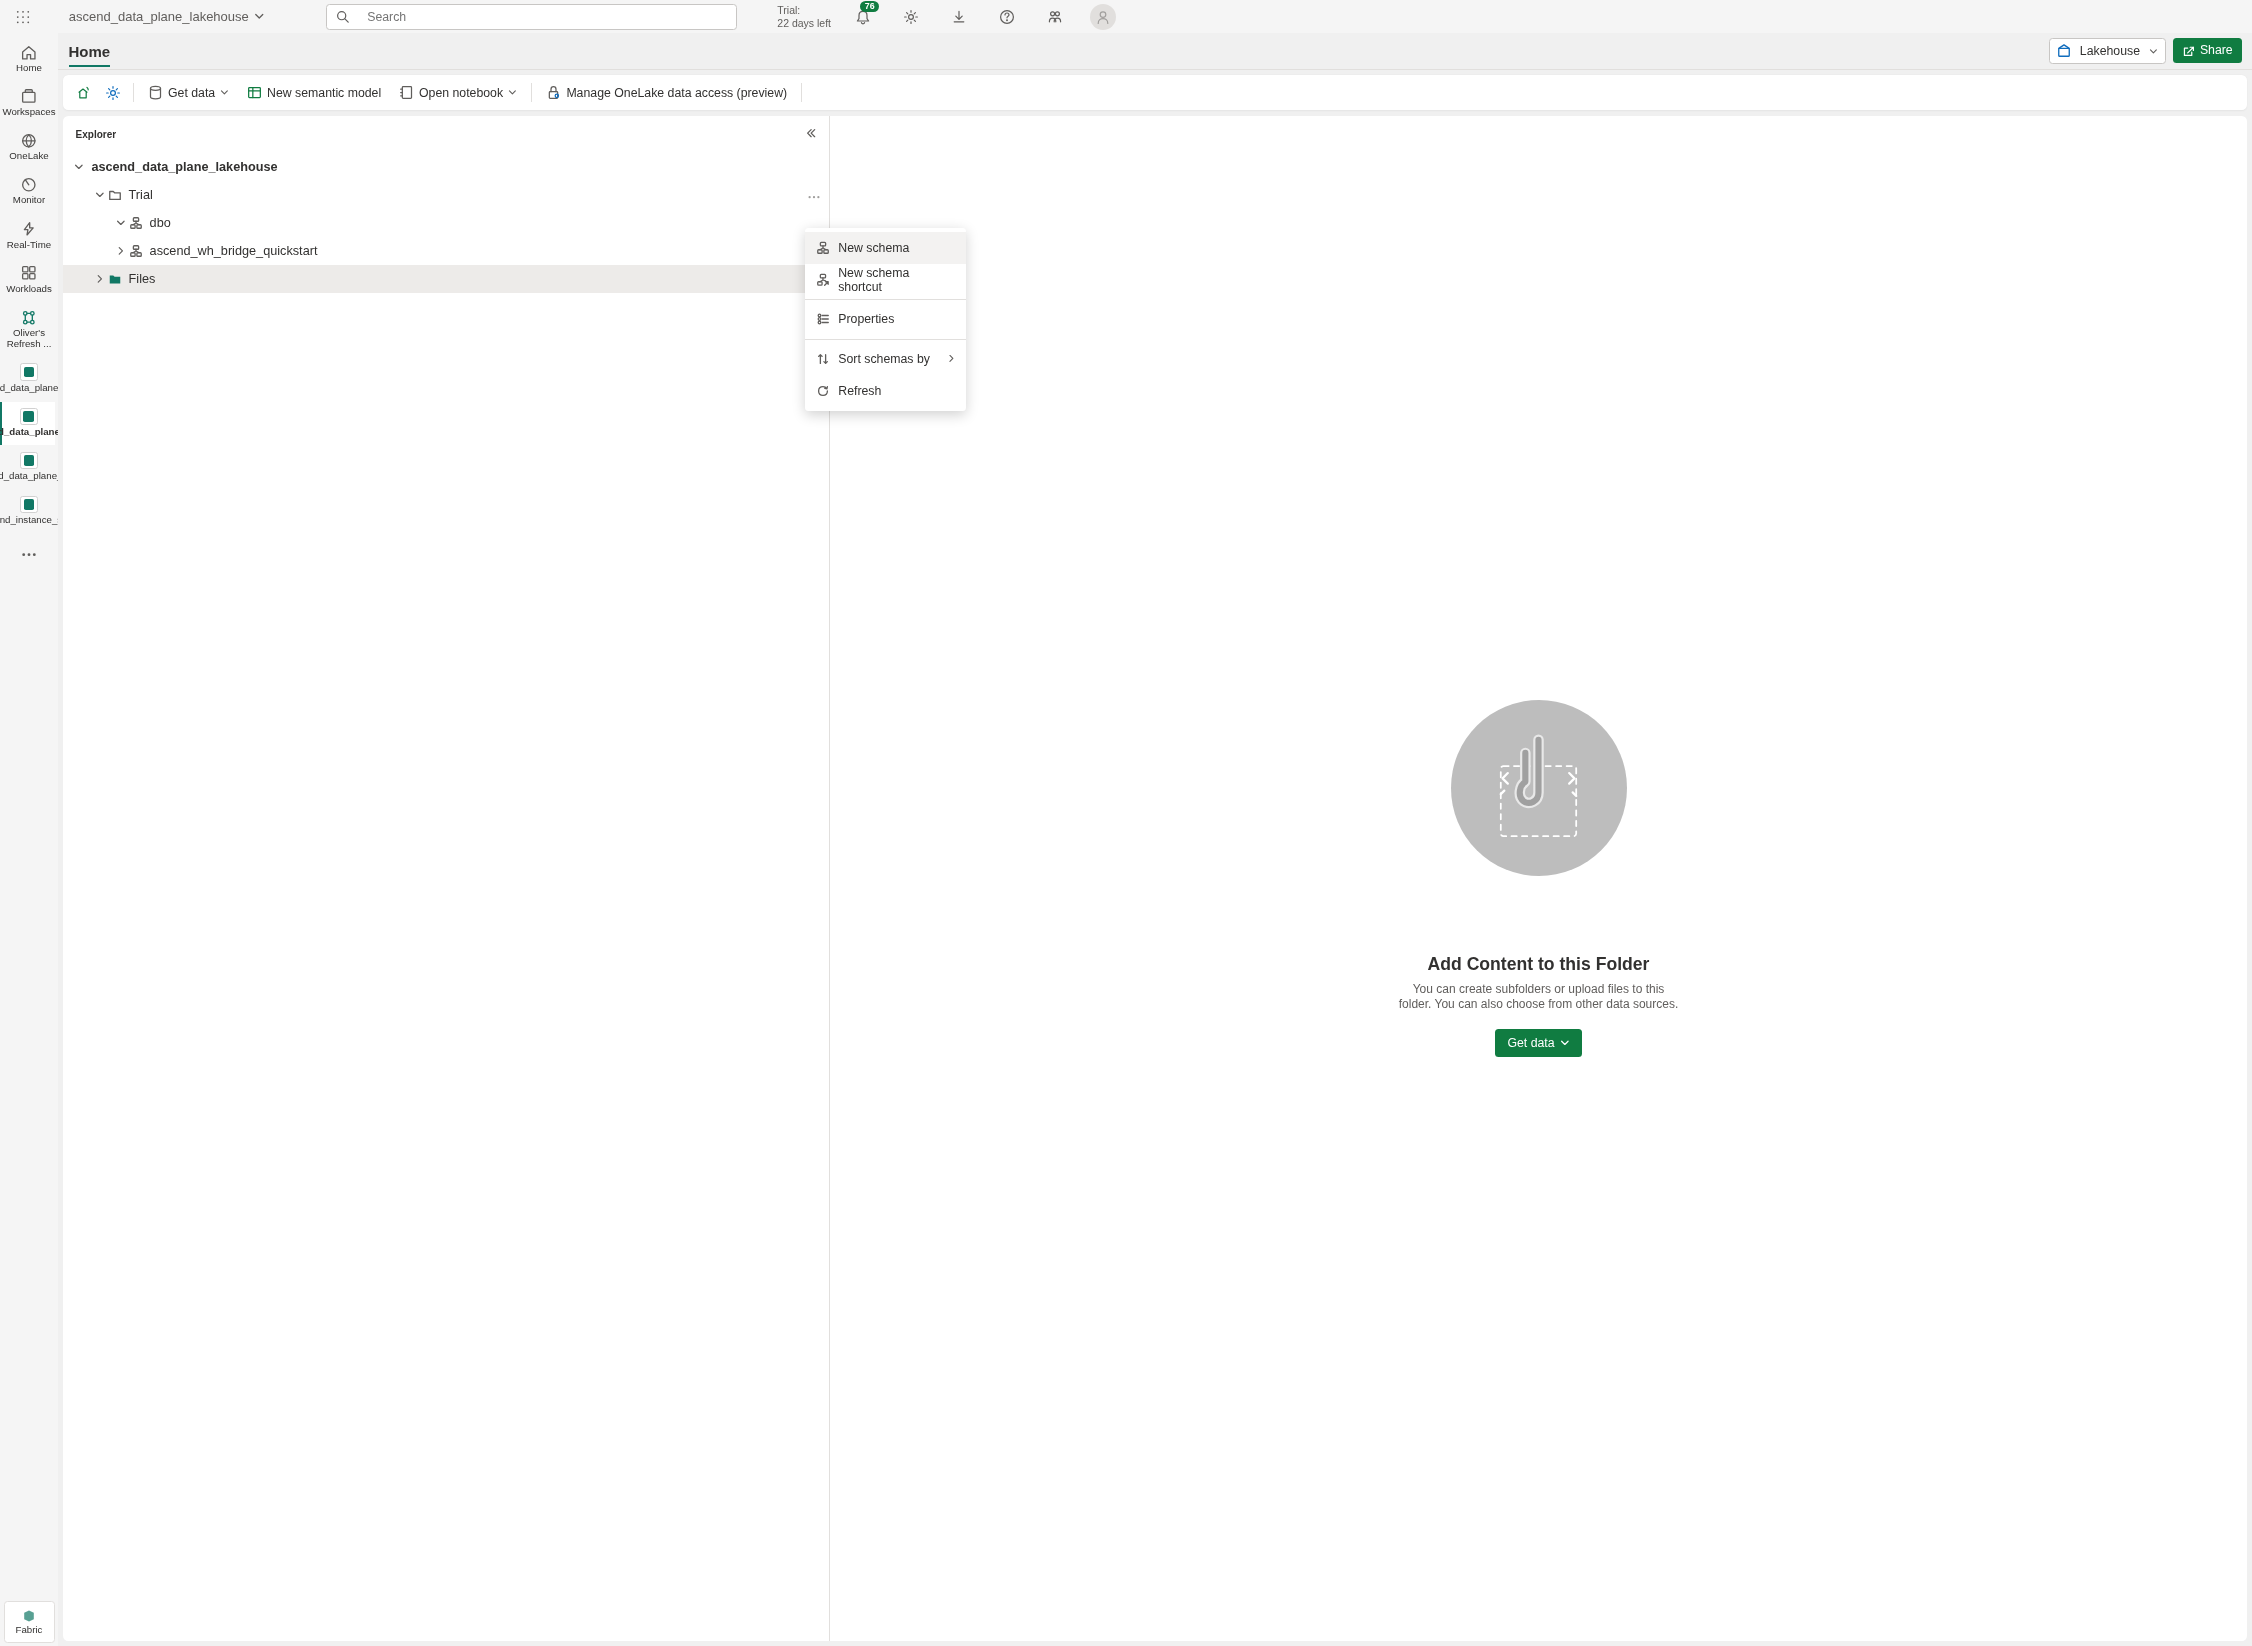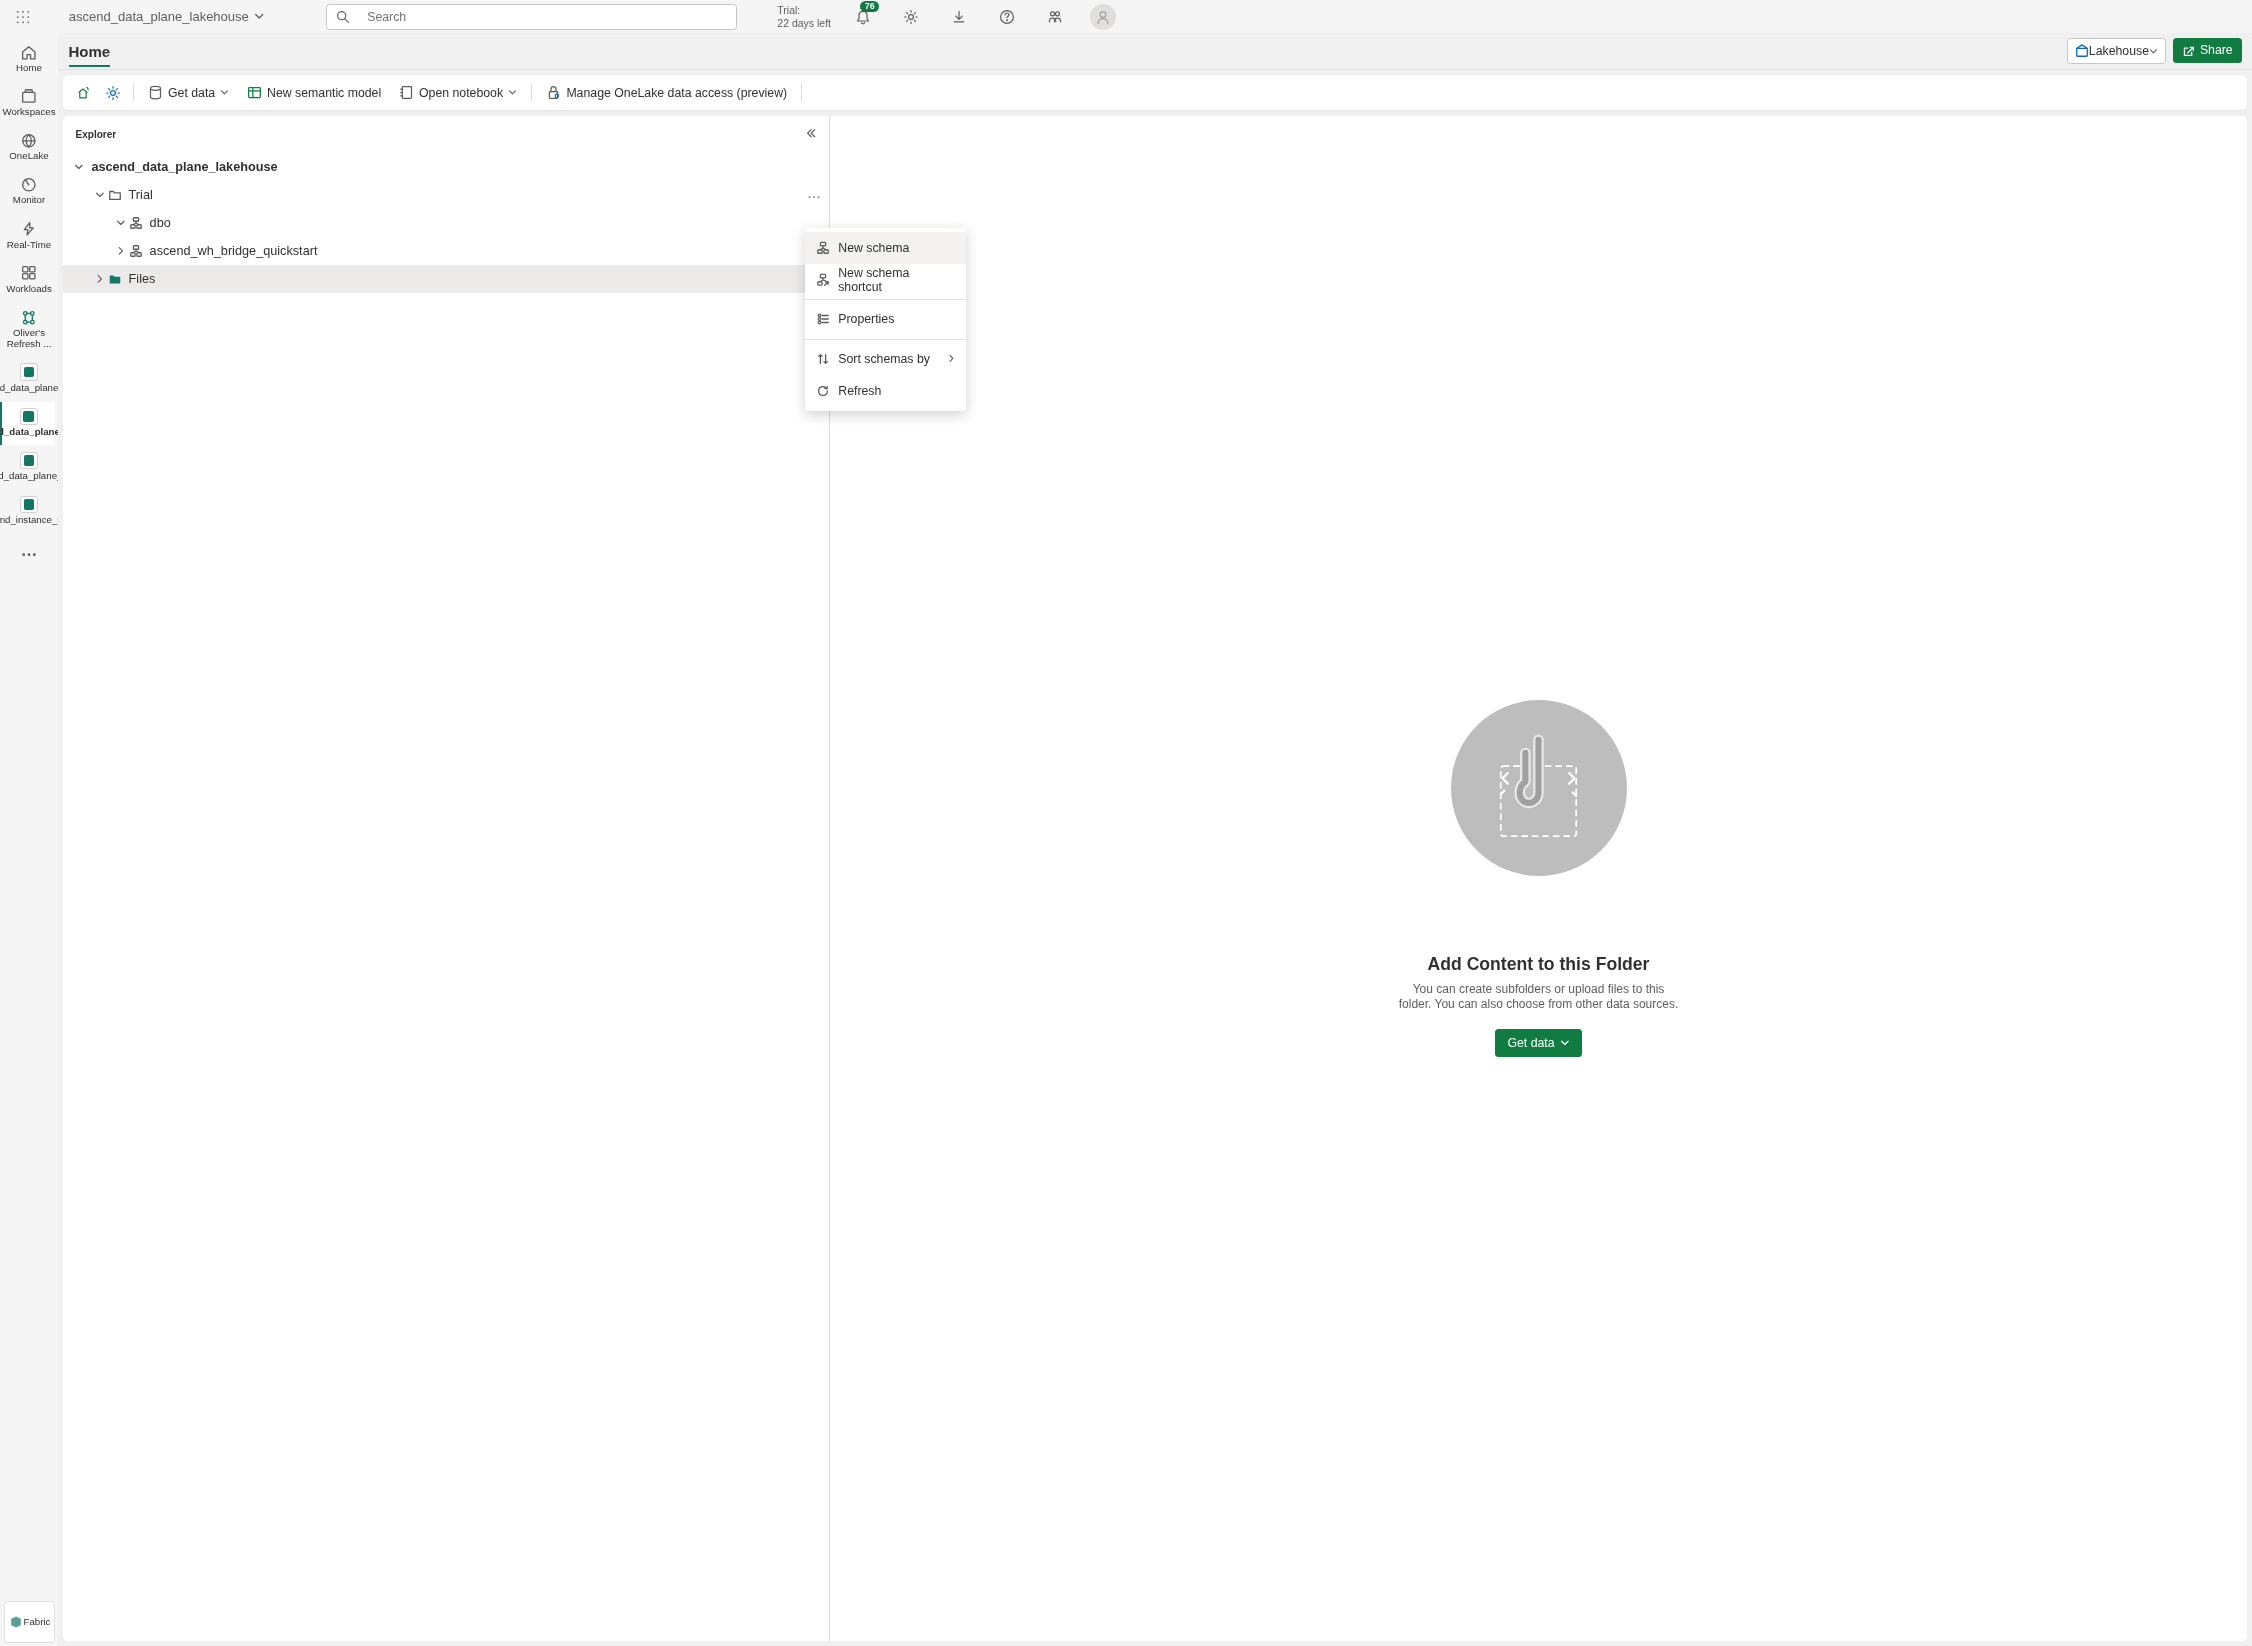--- a/index.html
+++ b/index.html
@@ -22,31 +22,31 @@
 
 .left-nav { position: absolute; left: 0; top: 33px; bottom: 0; width: 58px; background: #f5f5f5; display: flex; flex-direction: column; align-items: center; padding-top: 5.3px; }
 .nav-item { width: 53px; display: flex; flex-direction: column; align-items: center; padding: 5.3px 1.8px 7px; cursor: pointer; margin-bottom: 1.8px; }
 .nav-item.active { border-left: 2.6px solid #117865; background: #fff; margin-left: -2.6px; width: 55px;}
 .nav-item .nav-label { font-size: 9.7px; color: #323130; margin-top: 1.8px; text-align: center; line-height: 1.1; overflow: hidden; max-height: 23px; }
 .nav-item.bold .nav-label { font-weight: 600; }
 .nav-item svg, .nav-item .ws-icon { width: 17.6px; height: 17.6px; }
 .ws-icon { background: #fff; border: 0.9px solid #d1d1d1; border-radius: 2.6px; display: flex; align-items: center; justify-content: center; }
 .ws-icon-inner { width: 10.5px; height: 10.5px; background: #117865; border-radius: 1.8px; }
 .nav-more { width: 53px; height: 32px; display: flex; align-items: center; justify-content: center; cursor: pointer; margin-top: 3.5px; }
-.fabric-btn { position: absolute; bottom: 3.5px; left: 3.5px; width: 51px; height: 42px; background: #fff; border: 0.9px solid #e1dfdd; border-radius: 3.5px; display: flex; flex-direction: row; align-items: center; justify-content: center; cursor: pointer; }
+.fabric-btn { position: absolute; bottom: 3.5px; left: 3.5px; width: 51px; height: 42px; background: #fff; border: 0.9px solid #e1dfdd; border-radius: 3.5px; display: flex; flex-direction: column; align-items: center; justify-content: center; cursor: pointer; }
 .fabric-btn span { font-size: 9.7px; }
 
 
 .main { position: absolute; left: 58px; right: 0; top: 33px; bottom: 0; background: #f0f0f0; }
 
 
 .home-bar { height: 37px; background: #f0f0f0; display: flex; align-items: center; padding: 0 10.5px; border-bottom: 0.9px solid #e1dfdd; }
 .home-tab { font-size: 15px; font-weight: 600; padding-bottom: 5.3px; border-bottom: 2.6px solid #117865; margin-top: 8px;}
 .home-bar-right { margin-left: auto; display: flex; gap: 7px; }
-.lakehouse-pill { background: #fff; border: 0.9px solid #c8c6c4; border-radius: 3.5px; height: 24.6px; display: flex; align-items: center; padding: 12px 7px; gap: 0; cursor: pointer; }
+.lakehouse-pill { background: #fff; border: 0.9px solid #c8c6c4; border-radius: 3.5px; height: 24.6px; display: flex; align-items: center; padding: 12px 7px; gap: 9px; cursor: pointer; }
 .share-btn { background: #107C41; color: #fff; border-radius: 3.5px; height: 24.6px; display: flex; align-items: center; padding: 0 8.8px; gap: 5.3px; cursor: pointer; font-size: 12.3px; }
 
 
 .toolbar { height: 35px; background: #fff; margin: 5.3px; border-radius: 5.3px; display: flex; align-items: center; padding: 0 7px; gap: 3.5px; box-shadow: 0 0.9px 1.8px rgba(0,0,0,0.05); }
 .toolbar-btn { display: flex; align-items: center; gap: 5.3px; padding: 3.5px 7px; cursor: pointer; border-radius: 3.5px; }
 .toolbar-sep { width: 0.9px; height: 19.3px; background: #e1dfdd; margin: 0 3.5px; }
 .toolbar-icon-btn { width: 26px; height: 26px; display: flex; align-items: center; justify-content: center; cursor: pointer; }
 
 
 .content { position: absolute; left: 5.3px; right: 5.3px; top: 83px; bottom: 5.3px; display: flex; gap: 0; }

